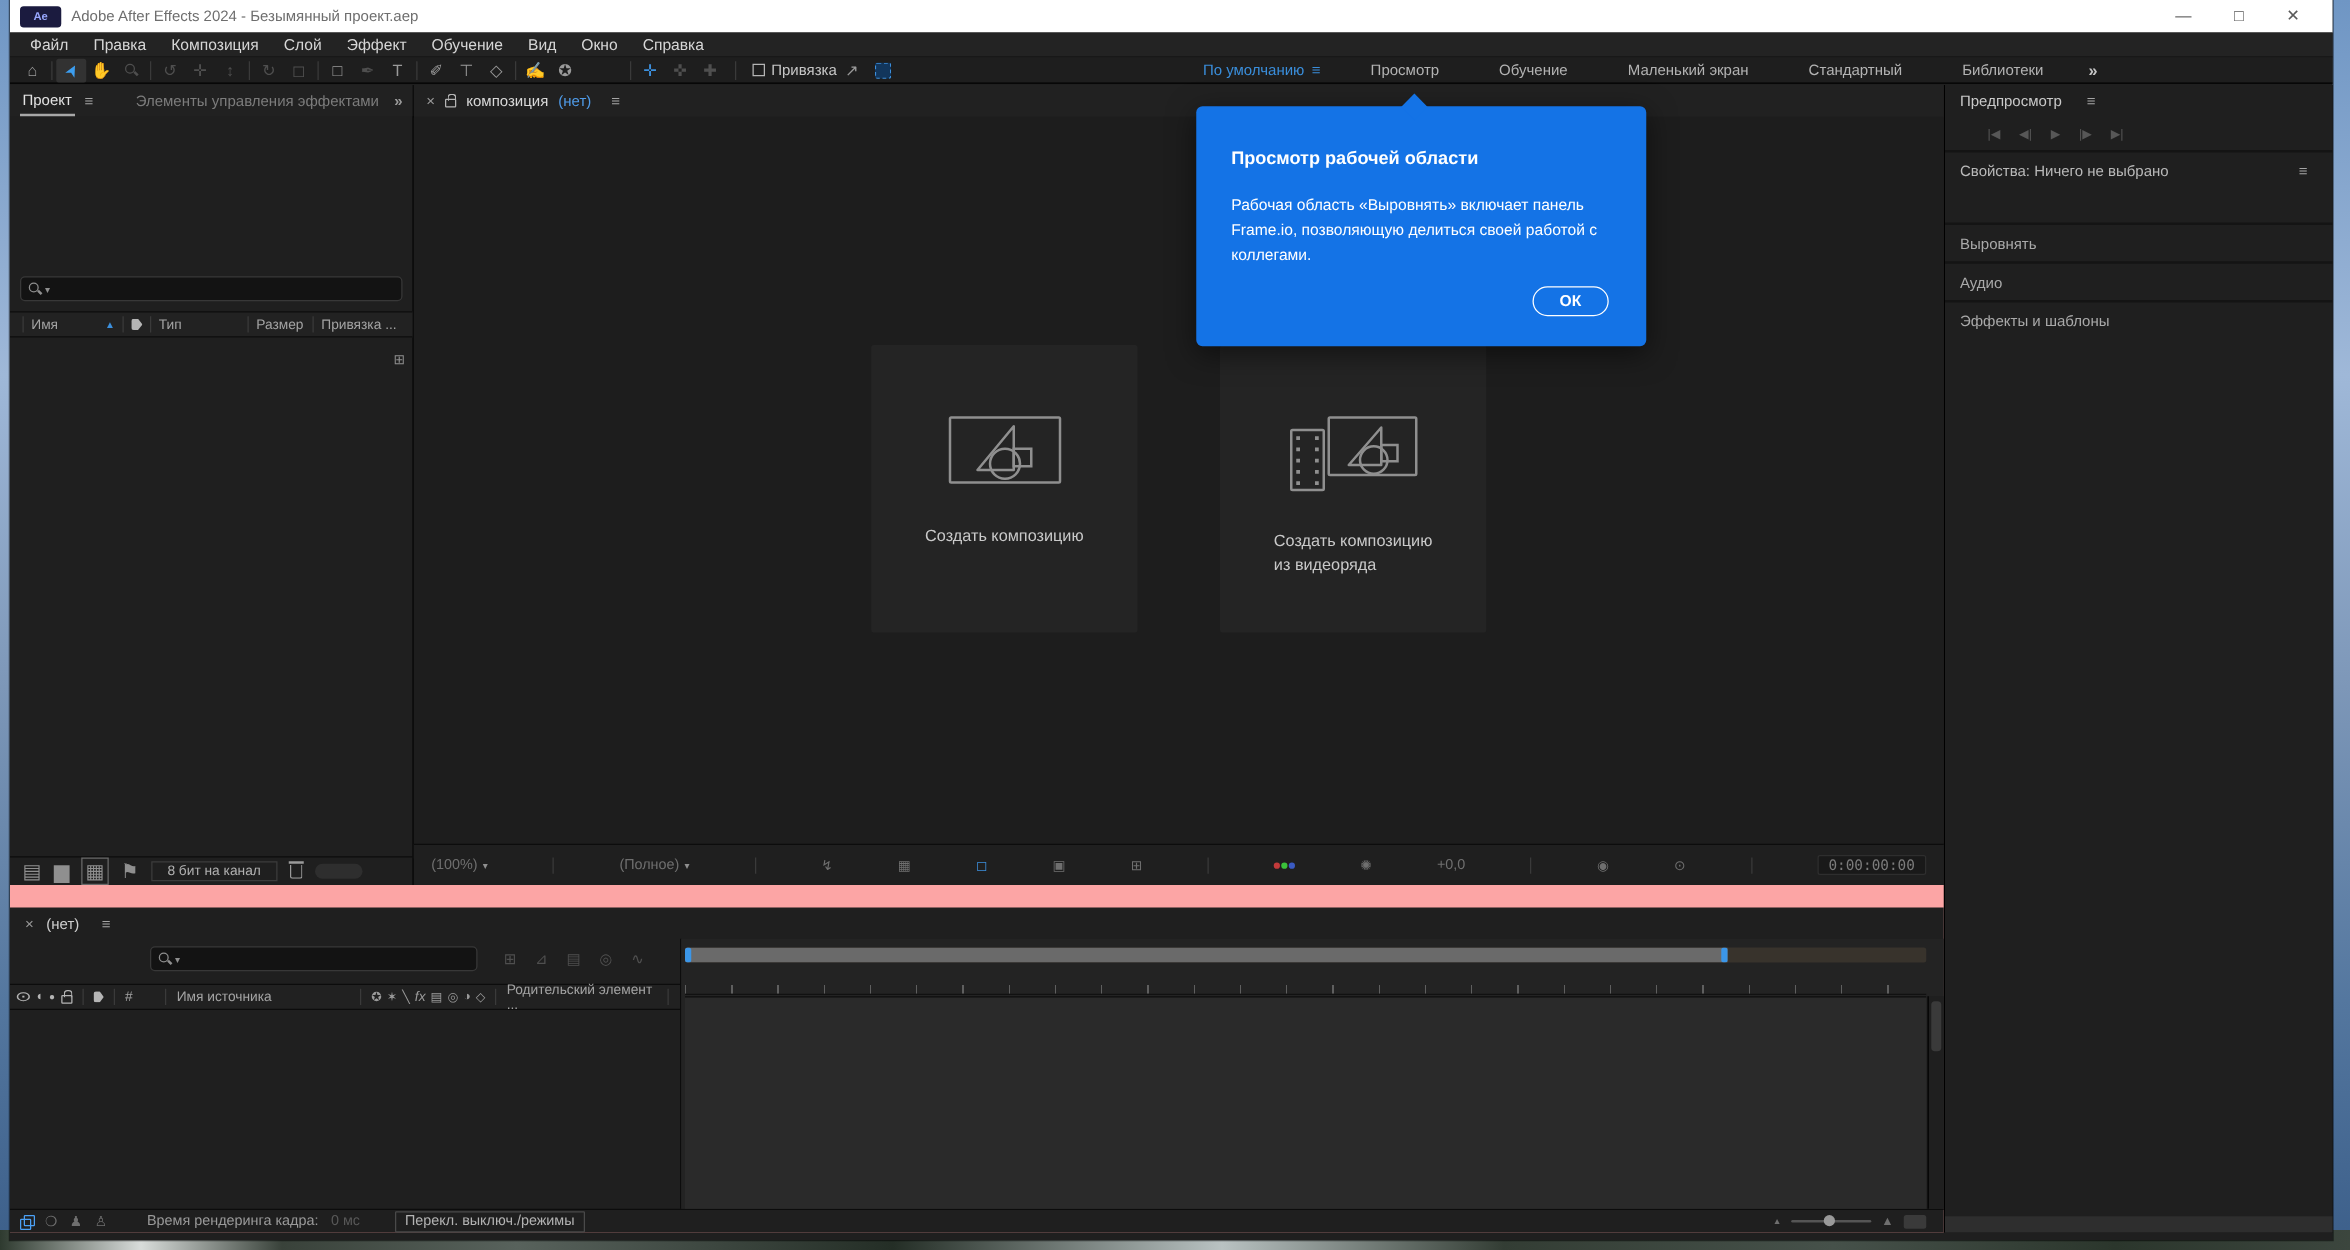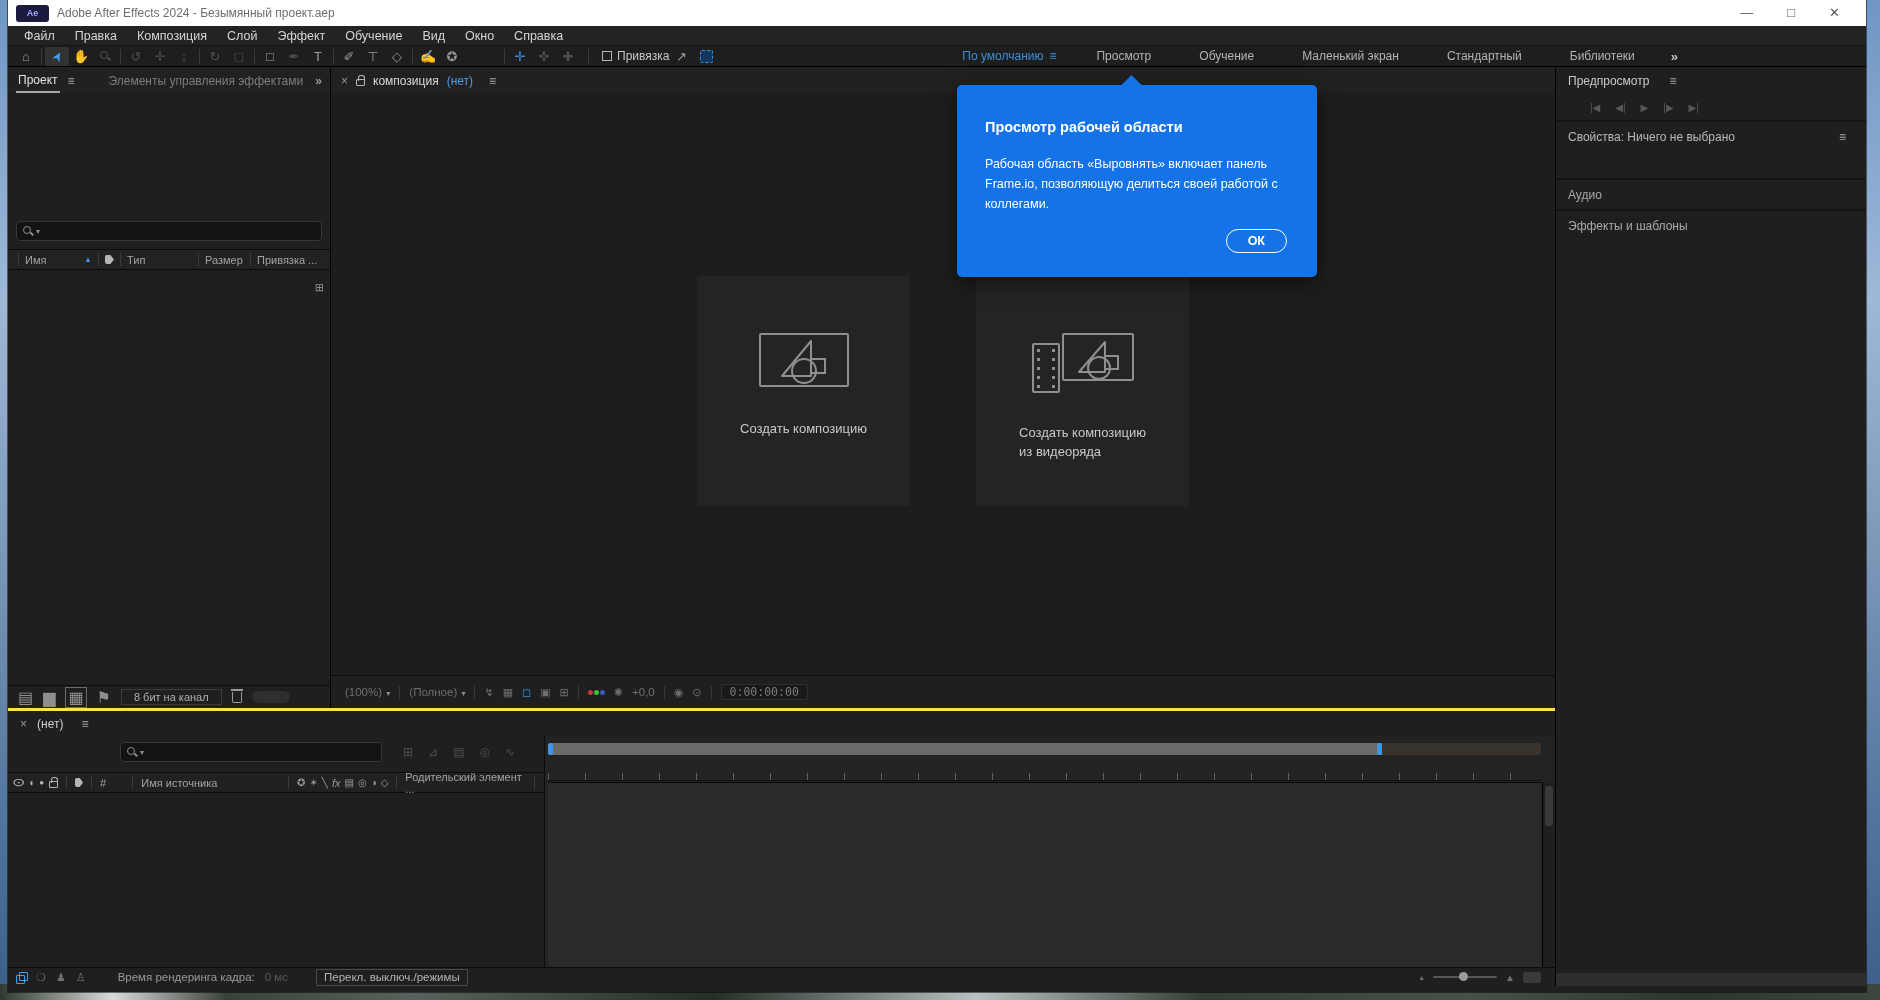--- a/index.html
+++ b/index.html
@@ -35,21 +35,21 @@
   .snaplabel{font-size:12px;color:#c7c7c7;}
   .snapsel{width:13px;height:13px;border:1px dashed #3c8fdc;background:#12365c;margin-left:7px;border-radius:2px;}
   .workspaces{display:flex;align-items:center;gap:0;margin-left:auto;margin-right:170px;}
   .ws{font-size:12px;color:#b3b3b3;padding:0 24px;white-space:nowrap;}
   .ws.active{color:#3a8edb;padding-right:6px;}
   .ws-menu{color:#3a8edb;font-size:12px;padding-right:16px;}
   .ws-overflow{color:#c5c5c5;font-size:13px;font-weight:bold;padding:0 12px;}
 
   
   .content{position:absolute;top:68px;left:0;right:0;bottom:6px;display:grid;grid-template-columns:1fr 310px;gap:1px;background:#000;}
-  .left-stack{display:grid;grid-template-rows:640px 1fr;gap:3px;background:#fde047;min-width:0;}
+  .left-stack{display:grid;grid-template-rows:640px 1fr;gap:18px;background:#fca5a5;min-width:0;}
   .main-row{display:grid;grid-template-columns:322px 1fr;gap:1px;background:#000;min-height:0;}
   .panel{background:#1f1f1f;position:relative;min-width:0;}
 
   .ptabs{height:25px;display:flex;align-items:center;padding:0 8px;font-size:12px;color:#7c7c7c;background:#212121;}
   .ptab-active{color:#e3e3e3;border-bottom:2px solid #a8a8a8;height:100%;display:flex;align-items:center;padding:0 2px;}
   .hmb{color:#a5a5a5;margin:0 8px;font-size:12px;}
   .dimtab{margin-left:26px;}
   .expand{margin-left:auto;color:#9a9a9a;font-weight:bold;}
 
   
@@ -79,21 +79,21 @@
   .i-lock{position:relative;width:9px;height:7px;border:1px solid #b5b5b5;border-radius:1px;margin-top:4px;}
   .i-lock::before{content:"";position:absolute;left:1px;top:-5px;width:5px;height:5px;border:1px solid #b5b5b5;border-bottom:none;border-radius:3px 3px 0 0;}
   .vtab-title{color:#d9d9d9;}
   .vtab-none{color:#4f9be8;}
   .viewer-body{position:absolute;top:26px;bottom:21px;left:0;right:0;background:#1d1d1d;}
   .cards{position:absolute;top:182px;left:0;right:0;display:flex;justify-content:center;gap:66px;}
   .card{width:213px;height:230px;background:#242424;display:flex;flex-direction:column;align-items:center;border-radius:2px;}
   .card svg{margin-top:52px;}
   .card .lbl{margin-top:26px;font-size:13px;color:#c9c9c9;line-height:1.45;}
   .vbar{position:absolute;bottom:0;left:0;right:0;height:21px;border-top:1px solid #0c0c0c;display:flex;align-items:center;gap:9px;padding:16px 14px;
-    font-size:11.5px;color:#6f6f6f;background:#1f1f1f;}
+    font-size:11.5px;color:#6f6f6f;background:#1f1f1f;justify-content:space-between;}
   .vsep{width:1px;height:13px;background:#3a3a3a;}
   .vico{font-size:11px;color:#6f6f6f;}
   .vico.blue{color:#3c8fdc;}
   .rgb{display:inline-flex;gap:1px;}
   .rgb i{width:5px;height:5px;border-radius:50%;}
   .tc{font-family:"DejaVu Sans Mono",monospace;color:#7c7c7c;background:#191919;border:1px solid #2e2e2e;padding:0 8px;border-radius:2px;}
 
   
   .rhead{height:26px;display:flex;align-items:center;gap:12px;padding:0 12px;font-size:12px;color:#c9c9c9;}
   .playrow{height:26px;display:flex;align-items:center;gap:15px;padding-left:34px;color:#575757;font-size:10px;}
@@ -481,20 +481,23 @@
         <span>◀|</span>
         <span>▶</span>
         <span>|▶</span>
         <span>▶|</span>
       </div>
       <div class="rsec props">
         <span>Свойства: Ничего не выбрано</span>
         <span class="hmb">≡</span>
       </div>
       <div class="rsec small">
+          <span>Выровнять</span>
+        </div>
+      <div class="rsec small">
           <span>Аудио</span>
         </div>
       <div class="rsec small">
           <span>Эффекты и шаблоны</span>
         </div>
       <div class="rp-scroll"></div>
     </div>
   </div>
 
   <div class="dialog">

